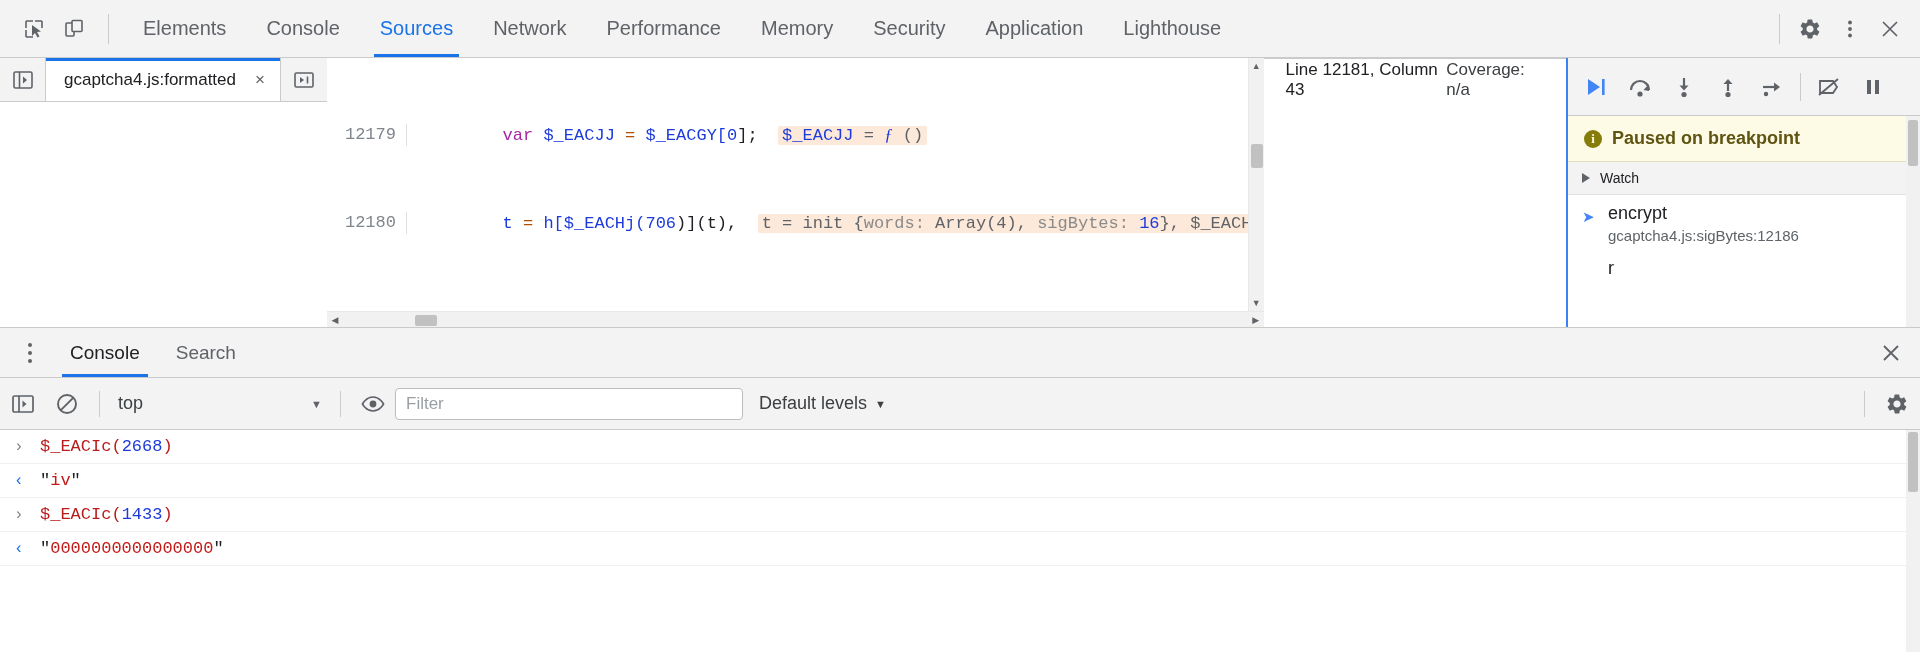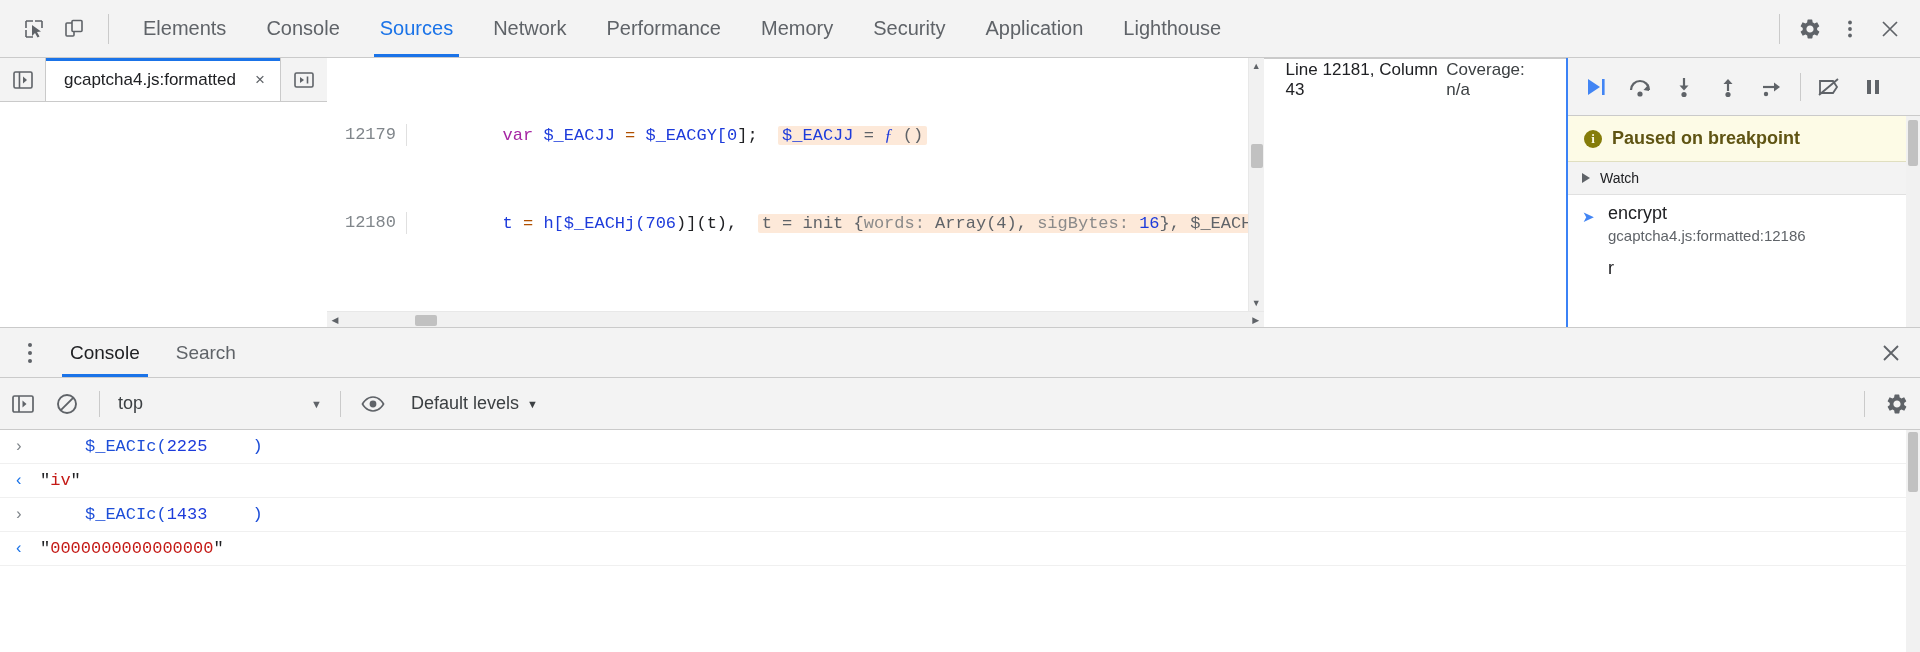--- a/index.html
+++ b/index.html
@@ -122,21 +122,21 @@
   .ln {
     width: 80px; min-width: 80px; text-align: right;
     padding-right: 10px; color: #80868b;
     background: #fff;
     border-right: 1px solid #e0e0e0;
     user-select: none;
   }
   .lc { padding-left: 14px; }
   
   .k { color: #a626a4; }      
-  .id { color: #1d4ed8; margin-left: 45px; }
+  .id { color: #b91c1c; }
   .fn { color: #1d3bdb; }     
   .num { color: #1d3bdb; }
   .op { color: #b05000; }     
   .pn { color: #202124; }
   .hint {
     background: #fde9d9; color: #5f6368;
     padding: 0 4px; border-radius: 2px;
   }
   .hint .hv { color: #1d3bdb; }
   .hint .hf { color: #1d3bdb; font-style: italic; font-family: "Liberation Serif", serif; }
@@ -576,21 +576,21 @@
         <span class="tri right"></span>
         <span>Watch</span>
       </div>
 
 
       <div class="callstack-list">
         <div class="cs-frame">
           <span class="cs-arrow">➤</span>
           <span class="cs-text">
             <span class="cs-name">encrypt</span>
-            <span class="cs-loc">gcaptcha4.js:formatted:12186</span>
+            <span class="cs-loc">gcaptcha4.js:sigBytes:12186</span>
           </span>
         </div>
         <div class="cs-frame">
           <span class="cs-arrow"></span>
           <span class="cs-text">
             <span class="cs-name">r</span>
             <span class="cs-loc"></span>
           </span>
         </div>
       </div>
@@ -643,38 +643,39 @@
         <span class="ctx-label">top</span>
         <span class="ctx-caret">▼</span>
       </div>
       <div class="ct-sep"></div>
       <div class="ct-btn">
         <svg width="26" height="20" viewBox="0 0 26 20">
           <path d="M13 3 C6 3 2.5 10 2.5 10 C2.5 10 6 17 13 17 C20 17 23.5 10 23.5 10 C23.5 10 20 3 13 3 Z" stroke="#5f6368" stroke-width="1.7" fill="none"></path>
           <circle cx="13" cy="10" r="3.4" fill="#5f6368"></circle>
         </svg>
       </div>
+      <input class="filter-input" type="text" placeholder="Filter" style="">
       <div class="levels">
         <span>Default levels</span>
         <span class="caret">▼</span>
       </div>
       <div class="ct-right">
         <div class="ct-sep"></div>
         <div class="ct-btn">
           <svg width="24" height="24" viewBox="0 0 24 24">
             <path fill="#5f6368" d="M19.1 12.9c0-.3.1-.6.1-.9s0-.6-.1-.9l2-1.6c.2-.1.2-.4.1-.6l-1.9-3.3c-.1-.2-.4-.3-.6-.2l-2.4 1c-.5-.4-1-.7-1.6-.9l-.4-2.5c0-.2-.2-.4-.5-.4h-3.8c-.2 0-.4.2-.5.4l-.4 2.5c-.6.2-1.1.6-1.6.9l-2.4-1c-.2-.1-.5 0-.6.2L2.7 8.9c-.1.2-.1.5.1.6l2 1.6c0 .3-.1.6-.1.9s0 .6.1.9l-2 1.6c-.2.1-.2.4-.1.6l1.9 3.3c.1.2.4.3.6.2l2.4-1c.5.4 1 .7 1.6.9l.4 2.5c.1.2.3.4.5.4h3.8c.2 0 .5-.2.5-.4l.4-2.5c.6-.2 1.1-.6 1.6-.9l2.4 1c.2.1.5 0 .6-.2l1.9-3.3c.1-.2.1-.5-.1-.6l-2-1.6zM12 15.6c-2 0-3.6-1.6-3.6-3.6S10 8.4 12 8.4s3.6 1.6 3.6 3.6-1.6 3.6-3.6 3.6z"></path>
           </svg>
         </div>
       </div>
     </div>
 
     <div class="console-msgs">
       <div class="msg-row">
         <span class="msg-gutter inp">›</span>
-        <span class="msg-body"><span class="id">$_EACIc(</span><span class="num">2225</span><span class="id">)</span></span>
+        <span class="msg-body"><span class="id">$_EACIc(</span><span class="num">2668</span><span class="id">)</span></span>
       </div>
       <div class="msg-row">
         <span class="msg-gutter out">‹</span>
         <span class="msg-body"><span class="pn">"</span><span class="str">iv</span><span class="pn">"</span></span>
       </div>
       <div class="msg-row">
         <span class="msg-gutter inp">›</span>
         <span class="msg-body"><span class="id">$_EACIc(</span><span class="num">1433</span><span class="id">)</span></span>
       </div>
       <div class="msg-row">

